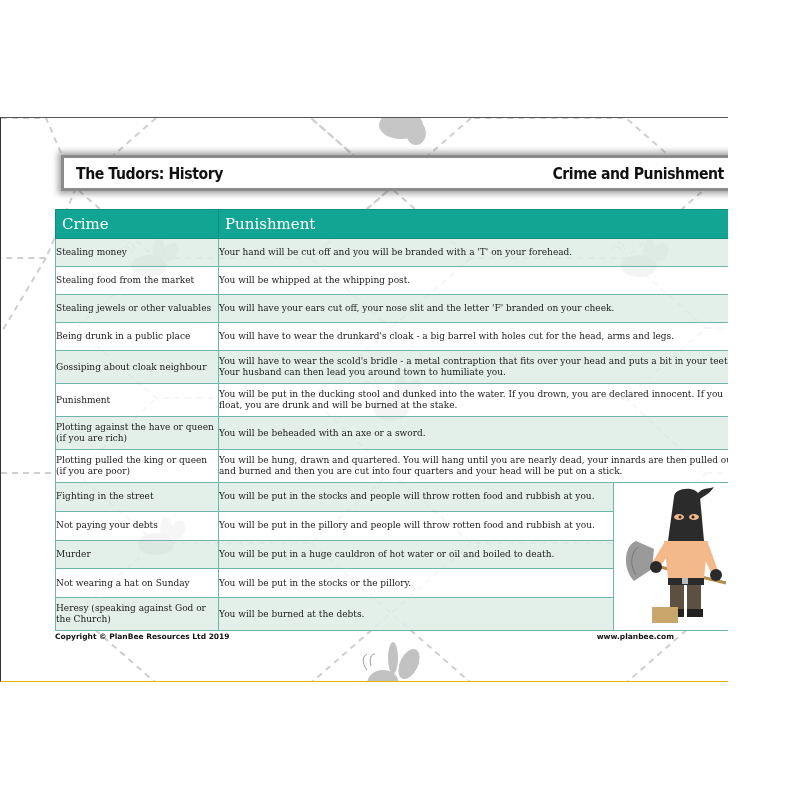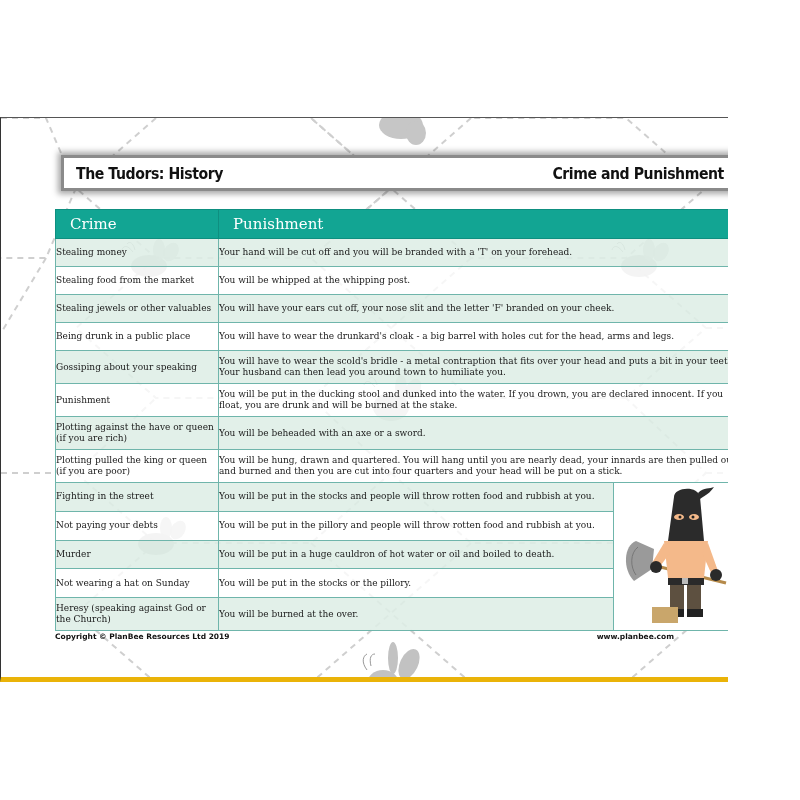--- a/index.html
+++ b/index.html
@@ -3,21 +3,21 @@
 <meta charset="utf-8">
 <style>
   html, body { margin: 0; padding: 0; }
   body {
     width: 800px; height: 800px; background: #ffffff;
     position: relative; overflow: hidden;
     font-family: "DejaVu Serif", serif;
   }
   .page {
     position: absolute; left: 0; top: 117px; width: 728px; height: 565px;
-    border-top: 1px solid #555; border-bottom: 5px solid #eab308; border-left: 1px solid #333;
+    border-top: 1px solid #555; border-bottom: 1px solid #eab308; border-left: 1px solid #333;
     box-sizing: border-box; background: #fff; overflow: hidden;
   }
   .bg-pattern { position: absolute; left: 0; top: 0; width: 800px; height: 565px; }
   .title-box {
     position: absolute; left: 60px; top: 37px; width: 676px; height: 36px;
     background: #fff; border: 3px solid #8a8a8a;
     box-shadow: 0 0 6px 3px rgba(0,0,0,0.35);
     box-sizing: border-box;
     display: flex; align-items: center; justify-content: space-between;
     padding: 0 10px 0 12px;
@@ -27,21 +27,21 @@
     letter-spacing: -0.5px; color: #111;
     transform: scaleX(0.88); transform-origin: left center; display: inline-block;
   }
   .title-box span.right { transform-origin: right center; }
   table.ct {
     position: absolute; left: 54px; top: 91px; width: 692px;
     border-collapse: collapse; table-layout: fixed;
   }
   table.ct th {
     background: #12a593; color: #ffffff; text-align: left; font-weight: normal;
-    font-size: 15px; height: 28px; padding: 0 14px;
+    font-size: 15px; height: 28px; padding: 0 6px;
     border: 1px solid #0e8f80;
   }
   table.ct td {
     font-size: 9px; color: #1a1a1a; padding: 2px 0; line-height: 11px;
     border: 1px solid #6fb5ab; vertical-align: middle;
   }
   table.ct tr.odd td { background: rgba(222,238,230,0.88); }
   table.ct tr.even td { background: rgba(255,255,255,0.8); }
   td.img-cell { background: #fff !important; padding: 0 !important; border-left: 1px solid #6fb5ab; }
   .footer-left, .footer-right {
@@ -143,21 +143,21 @@
       </tr>
       <tr class="odd" style="height:28px">
         <td>Stealing jewels or other valuables</td>
         <td colspan="2">You will have your ears cut off, your nose slit and the letter 'F' branded on your cheek.</td>
       </tr>
       <tr class="even" style="height:28px">
         <td>Being drunk in a public place</td>
         <td colspan="2">You will have to wear the drunkard's cloak - a big barrel with holes cut for the head, arms and legs.</td>
       </tr>
       <tr class="odd" style="height:33px">
-        <td>Gossiping about your speaking</td>
+        <td>Gossiping about cloak neighbour</td>
         <td colspan="2">You will have to wear the scold's bridle - a metal contraption that fits over your head and puts a bit in your teeth. Your husband can then lead you around town to humiliate you.</td>
       </tr>
       <tr class="even" style="height:33px">
         <td>Punishment</td>
         <td colspan="2">You will be put in the ducking stool and dunked into the water. If you drown, you are declared innocent. If you float, you are drunk and will be burned at the stake.</td>
       </tr>
       <tr class="odd" style="height:33px">
         <td>Plotting against the have or queen (if you are rich)</td>
         <td colspan="2">You will be beheaded with an axe or a sword.</td>
       </tr>
@@ -211,20 +211,20 @@
       <tr class="odd" style="height:28px">
         <td>Murder</td>
         <td>You will be put in a huge cauldron of hot water or oil and boiled to death.</td>
       </tr>
       <tr class="even" style="height:28px">
         <td>Not wearing a hat on Sunday</td>
         <td>You will be put in the stocks or the pillory.</td>
       </tr>
       <tr class="odd" style="height:32px">
         <td>Heresy (speaking against God or the Church)</td>
-        <td>You will be burned at the over.</td>
+        <td>You will be burned at the debts.</td>
       </tr>
     </tbody>
   </table>
 
   <div class="footer-left">Copyright © PlanBee Resources Ltd 2019</div>
   <div class="footer-right">www.planbee.com</div>
 </div>
 
 </body></html>

